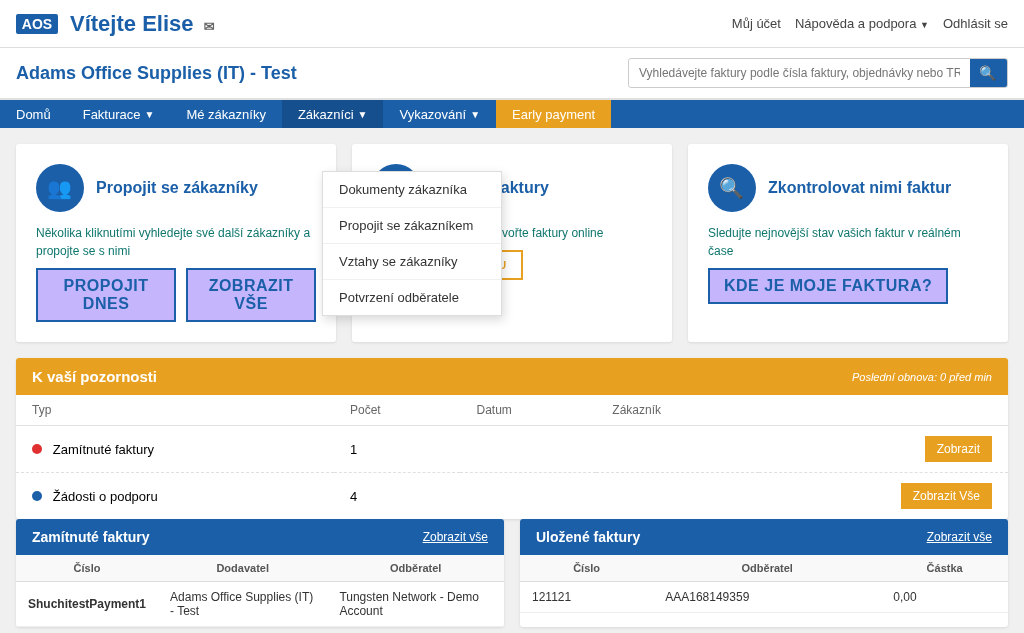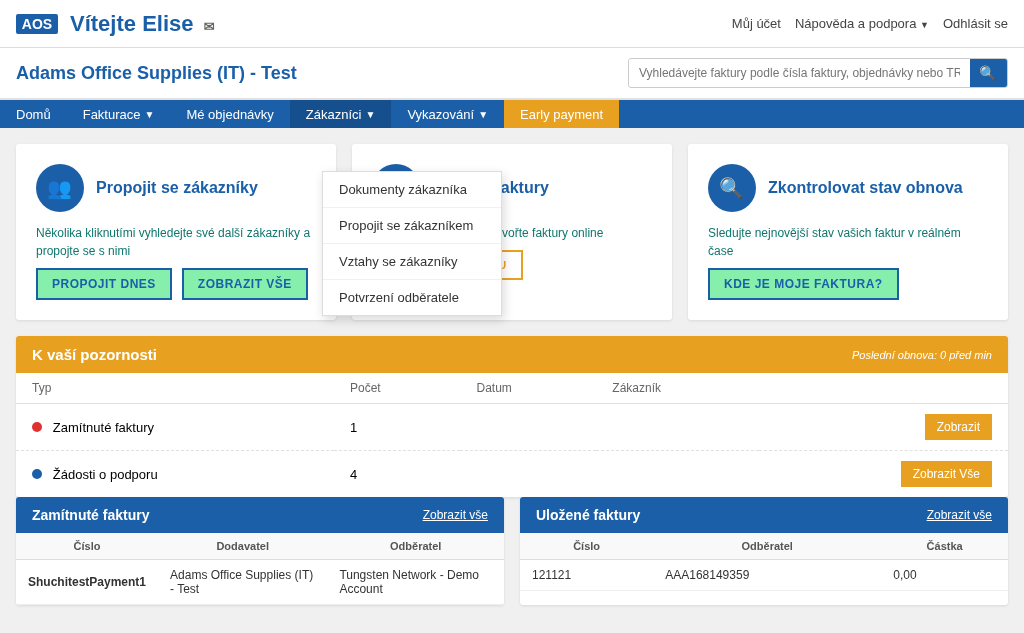--- a/index.html
+++ b/index.html
@@ -137,24 +137,24 @@
       display: flex; align-items: center; justify-content: center;
       color: #fff;
       font-size: 20px;
       flex-shrink: 0;
     }
     .card-title { font-size: 16px; font-weight: 600; color: #1a5fa8; }
     .card-desc { font-size: 12px; color: #0f766e; margin-bottom: 8px; line-height: 1.5; }
     .card-buttons { display: flex; gap: 10px; }
     .btn-outline {
       border: 2px solid #1a5fa8;
-      background: #86efac;
+      background: #c4b5fd;
       color: #1a5fa8;
       padding: 7px 14px;
-      font-size: 12px;
+      font-size: 16px;
       font-weight: 700;
       cursor: pointer;
       letter-spacing: 0.5px;
     }
     .btn-orange {
       border: 2px solid #e8a020;
       background: #fff;
       color: #e8a020;
       padding: 7px 14px;
       font-size: 11px;
@@ -290,21 +290,21 @@
 
 <div class="nav-bar">
   <div class="nav-item">
     <span>Domů</span>
   </div>
   <div class="nav-item">
     <span>Fakturace</span>
     <span class="chevron">▼</span>
   </div>
   <div class="nav-item">
-    <span>Mé objednávky</span>
+    <span>Mé zákazníky</span>
   </div>
   <div class="nav-item active">
     <span>Zákazníci</span>
     <span class="chevron">▼</span>
   </div>
   <div class="nav-item">
     <span>Vykazování</span>
     <span class="chevron">▼</span>
   </div>
   <div class="nav-item highlight">
@@ -348,21 +348,21 @@
       <div class="card-buttons">
         <button class="btn-orange">VYTVOŘIT FAKTURU</button>
       </div>
     </div>
 
     <div class="card">
       <div class="card-header">
         <div class="card-icon">
           <span>🔍</span>
         </div>
-        <div class="card-title">Zkontrolovat stav obnova</div>
+        <div class="card-title">Zkontrolovat nimi faktur</div>
       </div>
       <div class="card-desc">Sledujte nejnovější stav vašich faktur v reálném čase</div>
       <div class="card-buttons">
         <button class="btn-outline">KDE JE MOJE FAKTURA?</button>
       </div>
     </div>
   </div>
 
   <div class="attention-section">
     <div class="attention-header">

